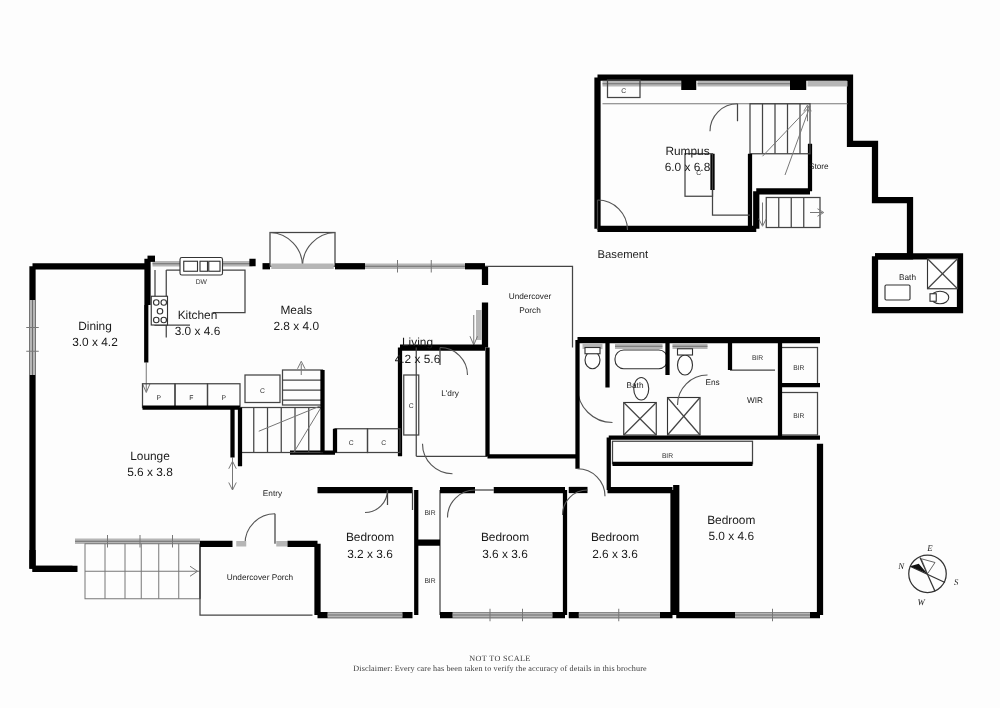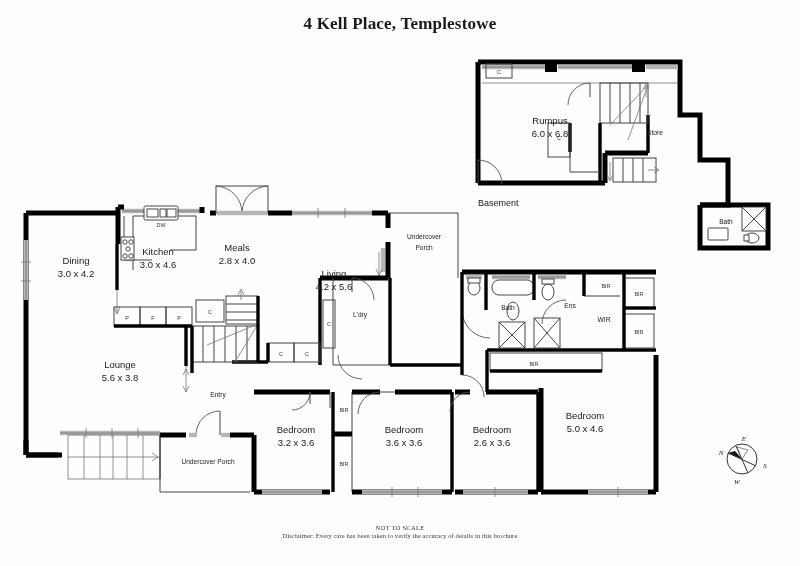--- a/index.html
+++ b/index.html
@@ -41,21 +41,20 @@
   .win-i{stroke:#6e6e6e;stroke-width:.8;fill:none;}
   .door-arc{stroke:#555;stroke-width:.9;fill:none;}
   .fix{stroke:#333;stroke-width:.9;fill:#fff;}
   .blk{fill:#000;stroke:none;}
 </style>
 </head>
 <body>
 
 <div id="plan-root">
 
-  <div id="page-title">4 Kell Place, Templestowe</div>
 
   <svg width="800" height="566" viewBox="0 0 800 566">
 
     <g>
 
       <path class="wall w-thick" d="M478 62 L680 62 L680 115 L700 115 L700 160 L728 160 L728 205 L700 205"></path>
       <path class="wall w-thick" d="M478 62 L478 183"></path>
       <path class="wall w-thick" d="M478 183 L605 183"></path>
       <path class="wall w-thick" d="M605 183 L605 153"></path>
       <path class="wall w-thick" d="M605 153 L648 153"></path>

